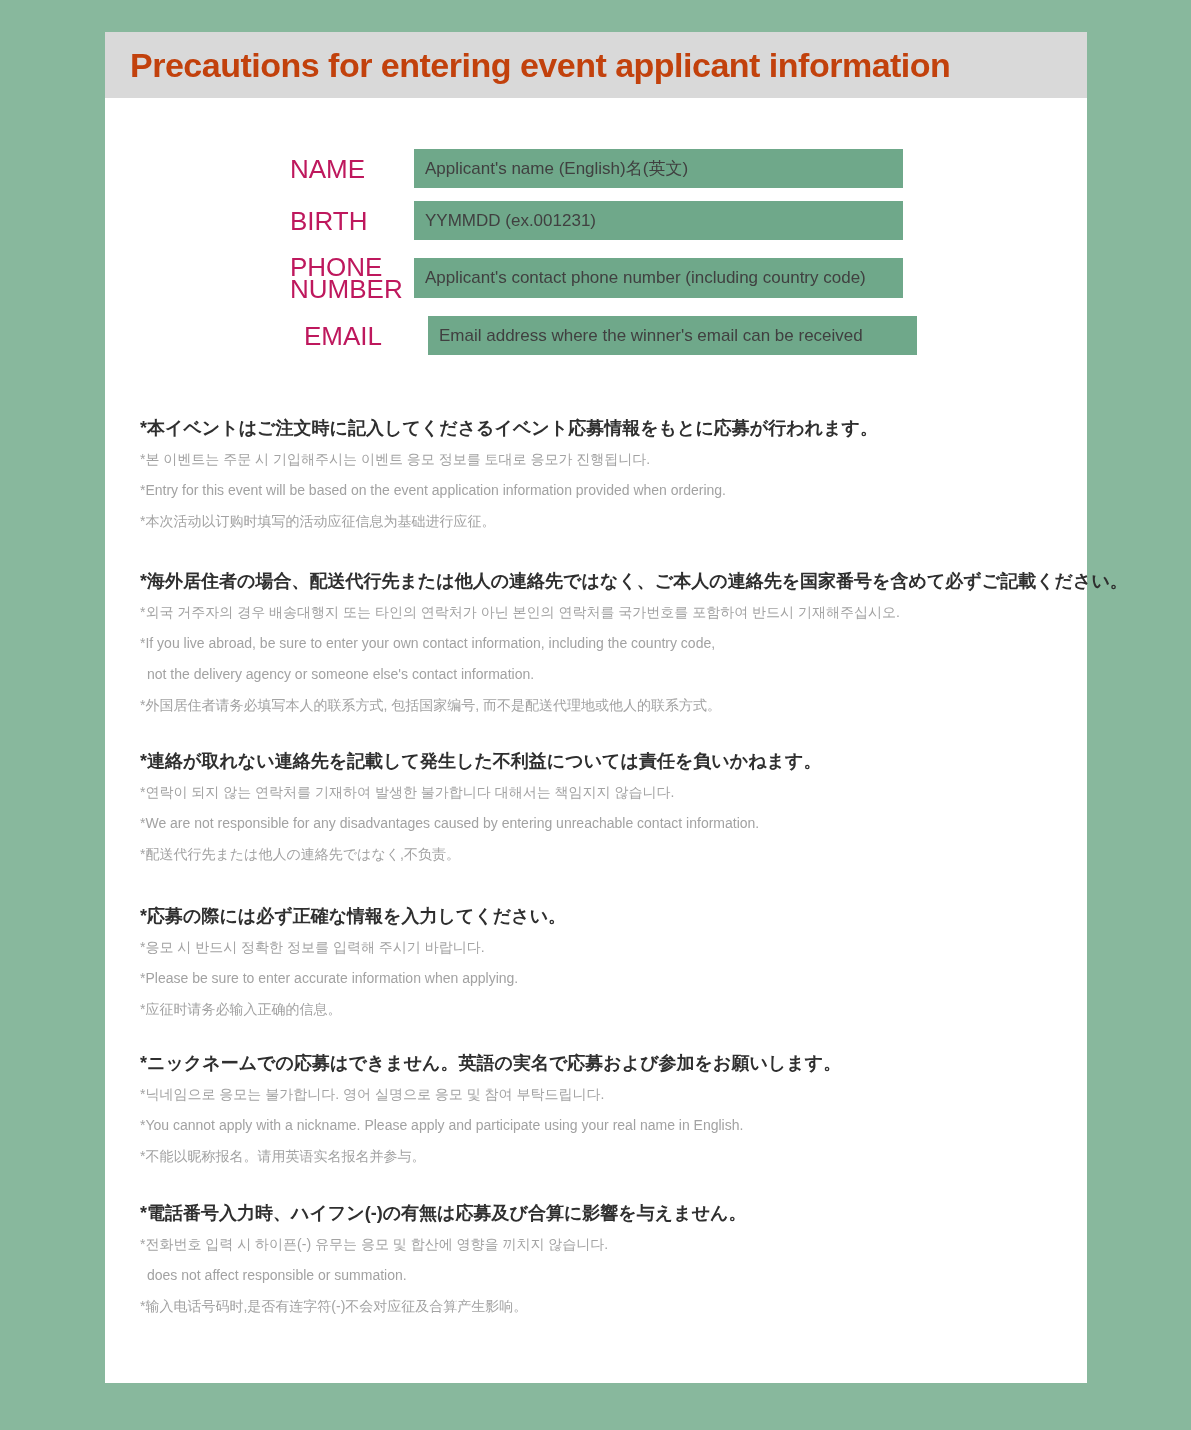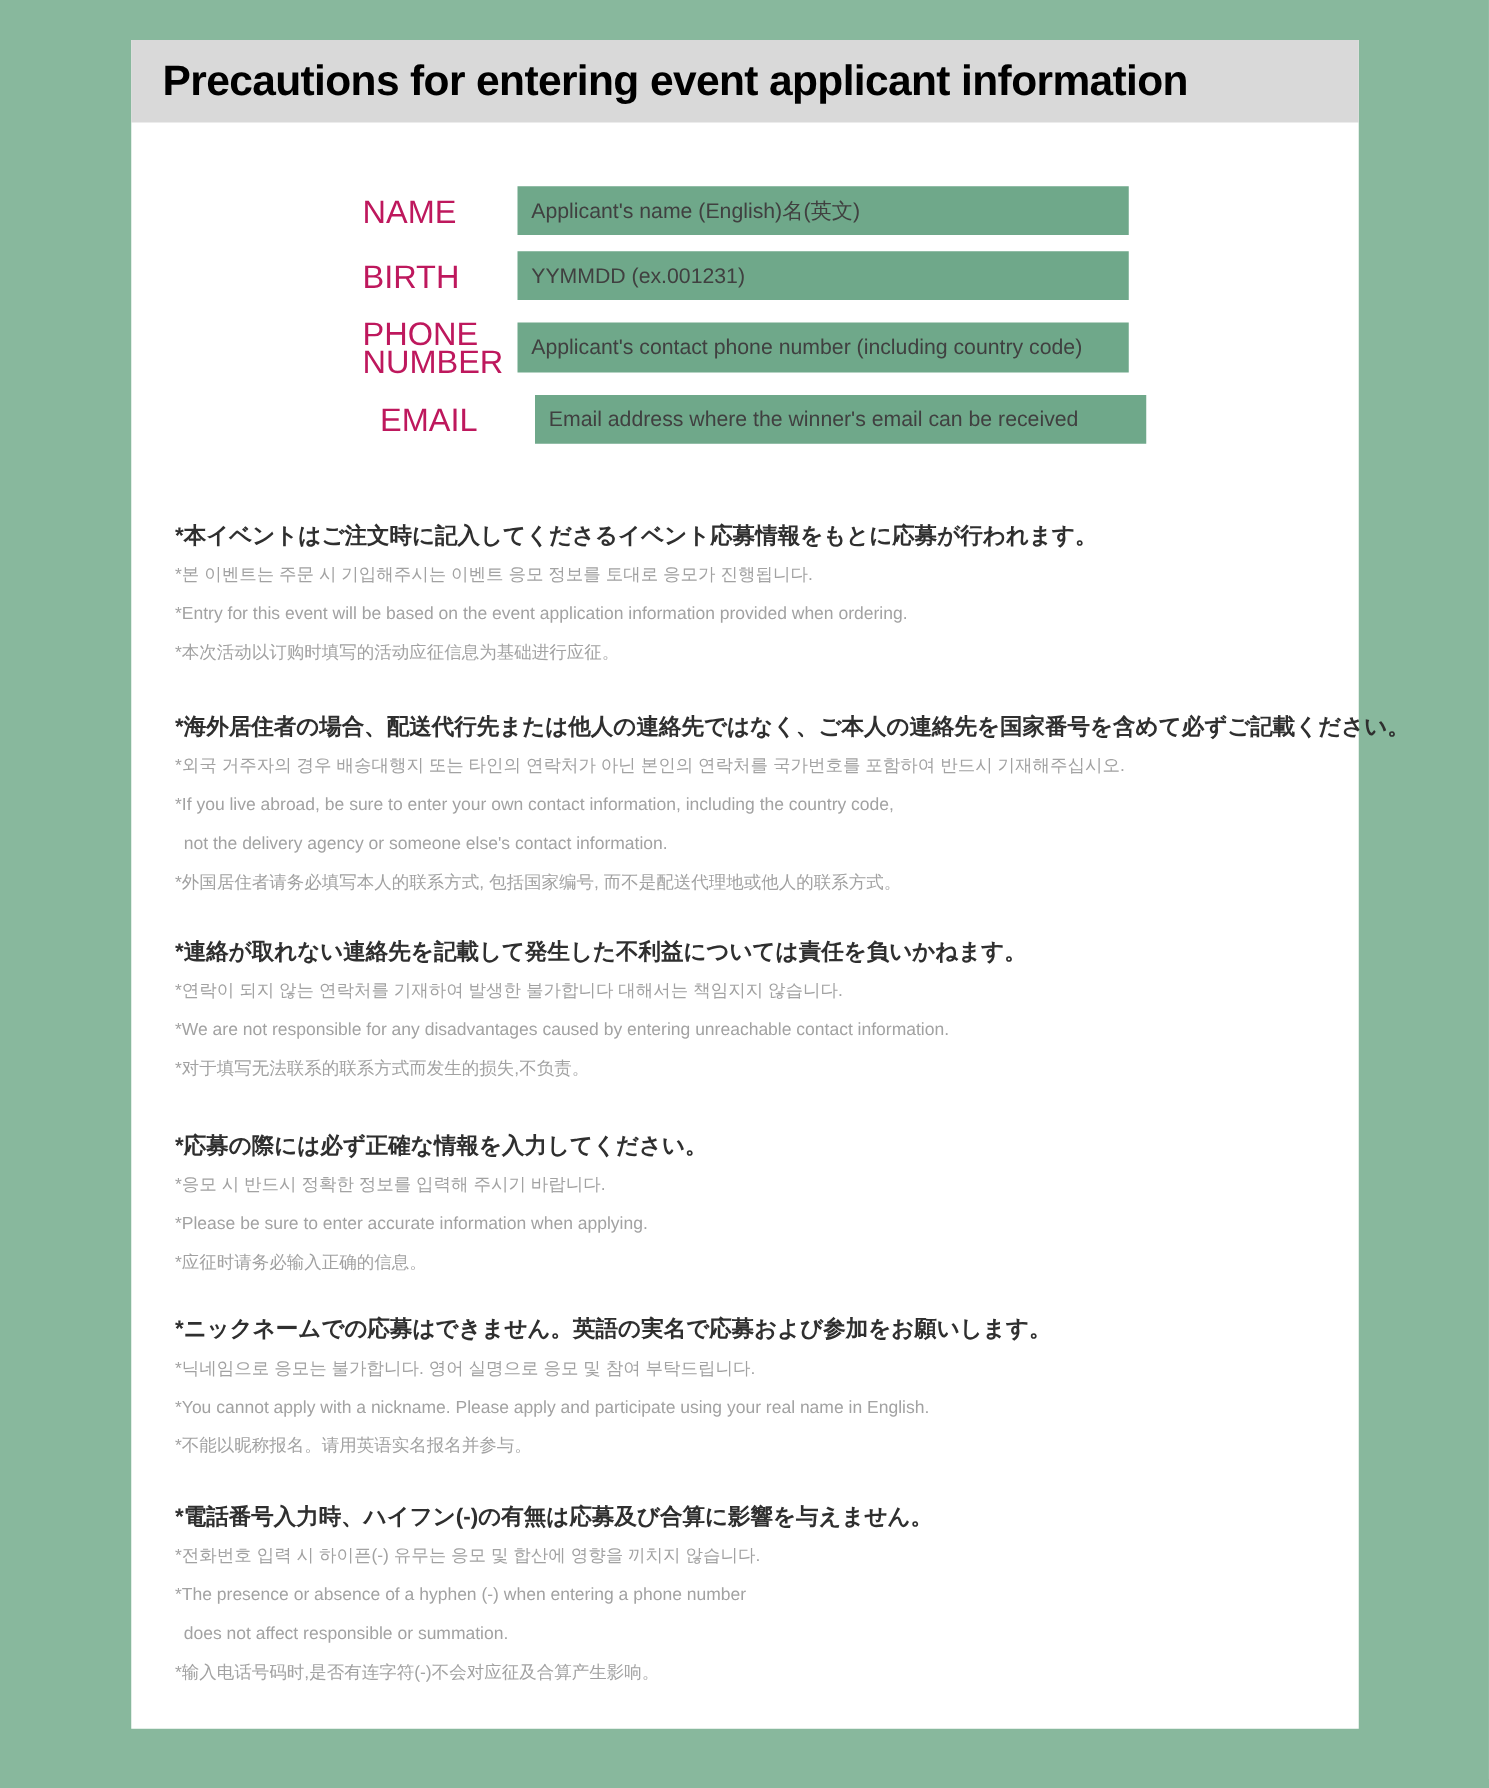--- a/index.html
+++ b/index.html
@@ -30,21 +30,21 @@
     height: 66px;
     background: #d9d9d9;
     display: flex;
     align-items: center;
   }
   .title {
     padding-left: 25px;
     font-size: 34px;
     font-weight: bold;
     letter-spacing: -0.5px;
-    color: #000000;
+    color: #c2410c;
     white-space: nowrap;
   }
   
   .flabel {
     position: absolute;
     left: 185px;
     width: 122px;
     display: flex;
     align-items: center;
     font-size: 26px;
@@ -129,39 +129,38 @@
       <p class="sub">*외국 거주자의 경우 배송대행지 또는 타인의 연락처가 아닌 본인의 연락처를 국가번호를 포함하여 반드시 기재해주십시오.</p>
       <p class="sub">*If you live abroad, be sure to enter your own contact information, including the country code,</p>
       <p class="sub cont">not the delivery agency or someone else's contact information.</p>
       <p class="sub">*外国居住者请务必填写本人的联系方式, 包括国家编号, 而不是配送代理地或他人的联系方式。</p>
     </section>
 
     <section class="section s3">
       <p class="jp">*連絡が取れない連絡先を記載して発生した不利益については責任を負いかねます。</p>
       <p class="sub">*연락이 되지 않는 연락처를 기재하여 발생한 불가합니다 대해서는 책임지지 않습니다.</p>
       <p class="sub">*We are not responsible for any disadvantages caused by entering unreachable contact information.</p>
-      <p class="sub">*对于填写无法联系的联系方式而发生的损失,不负责。</p>
+      <p class="sub">*配送代行先または他人の連絡先ではなく,不负责。</p>
     </section>
 
     <section class="section s4">
       <p class="jp">*応募の際には必ず正確な情報を入力してください。</p>
       <p class="sub">*응모 시 반드시 정확한 정보를 입력해 주시기 바랍니다.</p>
       <p class="sub">*Please be sure to enter accurate information when applying.</p>
       <p class="sub">*应征时请务必输入正确的信息。</p>
     </section>
 
     <section class="section s5">
       <p class="jp">*ニックネームでの応募はできません。英語の実名で応募および参加をお願いします。</p>
       <p class="sub">*닉네임으로 응모는 불가합니다. 영어 실명으로 응모 및 참여 부탁드립니다.</p>
       <p class="sub">*You cannot apply with a nickname. Please apply and participate using your real name in English.</p>
       <p class="sub">*不能以昵称报名。请用英语实名报名并参与。</p>
     </section>
 
     <section class="section s6">
       <p class="jp">*電話番号入力時、ハイフン(-)の有無は応募及び合算に影響を与えません。</p>
       <p class="sub">*전화번호 입력 시 하이픈(-) 유무는 응모 및 합산에 영향을 끼치지 않습니다.</p>
-      <p class="sub">*The presence or absence of a hyphen (-) when entering a phone number</p>
       <p class="sub cont">does not affect responsible or summation.</p>
       <p class="sub">*输入电话号码时,是否有连字符(-)不会对应征及合算产生影响。</p>
     </section>
 
   </div>
 </div>
 
 </body></html>

